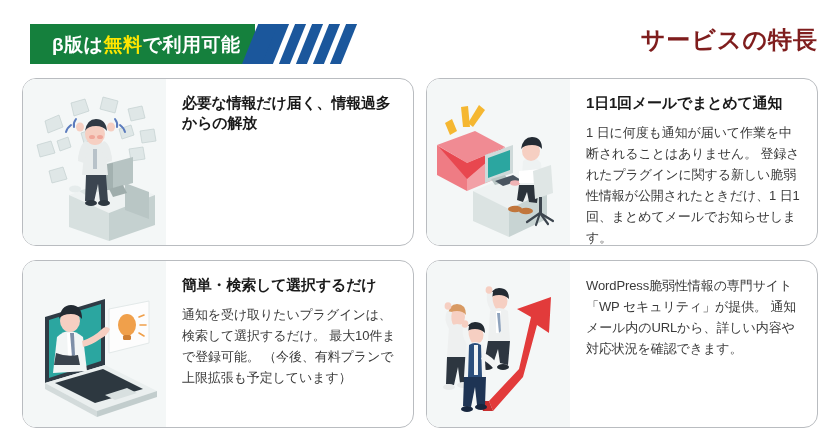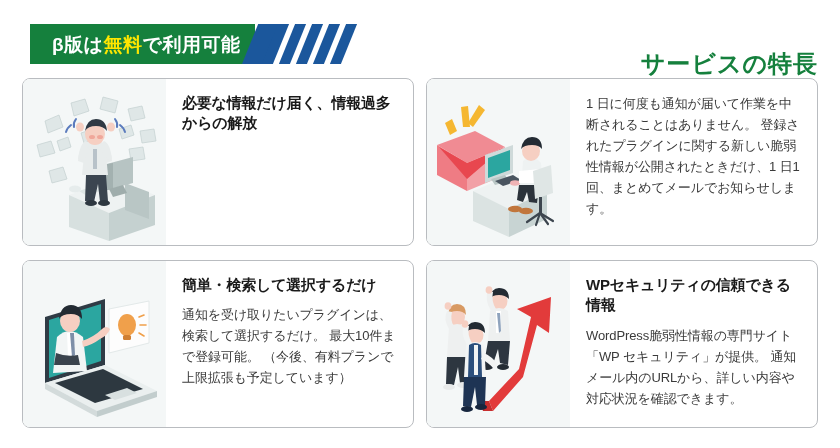--- a/index.html
+++ b/index.html
@@ -67,44 +67,43 @@
     background: #1b579c;
     transform: skewX(-22deg);
     margin-right: 6px;
   }
   .section-title {
     position: absolute;
     right: 22px;
     top: 28px;
     font-size: 24px;
     font-weight: bold;
-    color: #15803d;
+    color: #7f1d1d;
     letter-spacing: 1px;
     line-height: 1;
     white-space: nowrap;
-    margin-top: 24px;
   }
 
   
   .grid {
     position: absolute;
     left: 0;
     top: 78px;
     width: 840px;
     display: grid;
     grid-template-columns: 1fr 1fr;
     grid-template-rows: 168px 168px;
     column-gap: 12px;
     row-gap: 14px;
     padding: 0 22px;
     box-sizing: border-box;
   }
   .card {
     border: 1px solid #b9bcc0;
-    border-radius: 8px;
+    border-radius: 14px;
     background: #ffffff;
     display: flex;
     overflow: hidden;
     box-sizing: border-box;
   }
   .card-art {
     width: 143px;
     min-width: 143px;
     background: #f4f7f7;
     position: relative;
@@ -272,20 +271,21 @@
           <g stroke="#3c454e" stroke-width="2.2" stroke-linecap="round">
             <path d="M113,134 l-13,9"></path>
               <path d="M113,134 l13,8"></path>
             <path d="M113,134 l-4,12"></path>
               <path d="M113,134 l8,11"></path>
           </g>
         </g>
       </svg>
     </div>
     <div class="card-body">
+      <h3 class="card-title">1日1回メールでまとめて通知</h3>
       <p class="card-text">1 日に何度も通知が届いて作業を中断されることはありません。 登録されたプラグインに関する新しい脆弱性情報が公開されたときだけ、1 日1回、まとめてメールでお知らせします。</p>
     </div>
   </div>
 
   <div class="card">
     <div class="card-art">
       <svg class="art-svg" viewBox="0 0 143 166" xmlns="http://www.w3.org/2000/svg">
         <rect width="143" height="166" fill="#f4f7f7"></rect>
 
         <g>
@@ -373,18 +373,17 @@
           <path d="M40,84 q-7,-12 -3,-20 l5,1 q-2,9 3,17z" fill="#f2f4f4"></path>
           <ellipse cx="38" cy="63" rx="3.4" ry="3.8" fill="#f6cfc2"></ellipse>
           <path d="M57,92 q9,4 14,12 l-4,4 q-6,-7 -13,-10z" fill="#f2f4f4"></path>
           <path d="M37,116 l22,0 l-1,28 -8,0 -2,-18 -4,20 -8,-1 z" fill="#1e3454"></path>
           <ellipse cx="40" cy="148" rx="6" ry="3" fill="#16263e"></ellipse>
           <ellipse cx="54" cy="146" rx="6" ry="3" fill="#16263e"></ellipse>
         </g>
       </svg>
     </div>
     <div class="card-body">
-      <h3 class="card-title">WPセキュリティの信頼できる情報</h3>
       <p class="card-text">WordPress脆弱性情報の専門サイト「WP セキュリティ」が提供。 通知メール内のURLから、詳しい内容や対応状況を確認できます。</p>
     </div>
   </div>
 
 </div>
 
 </body></html>

